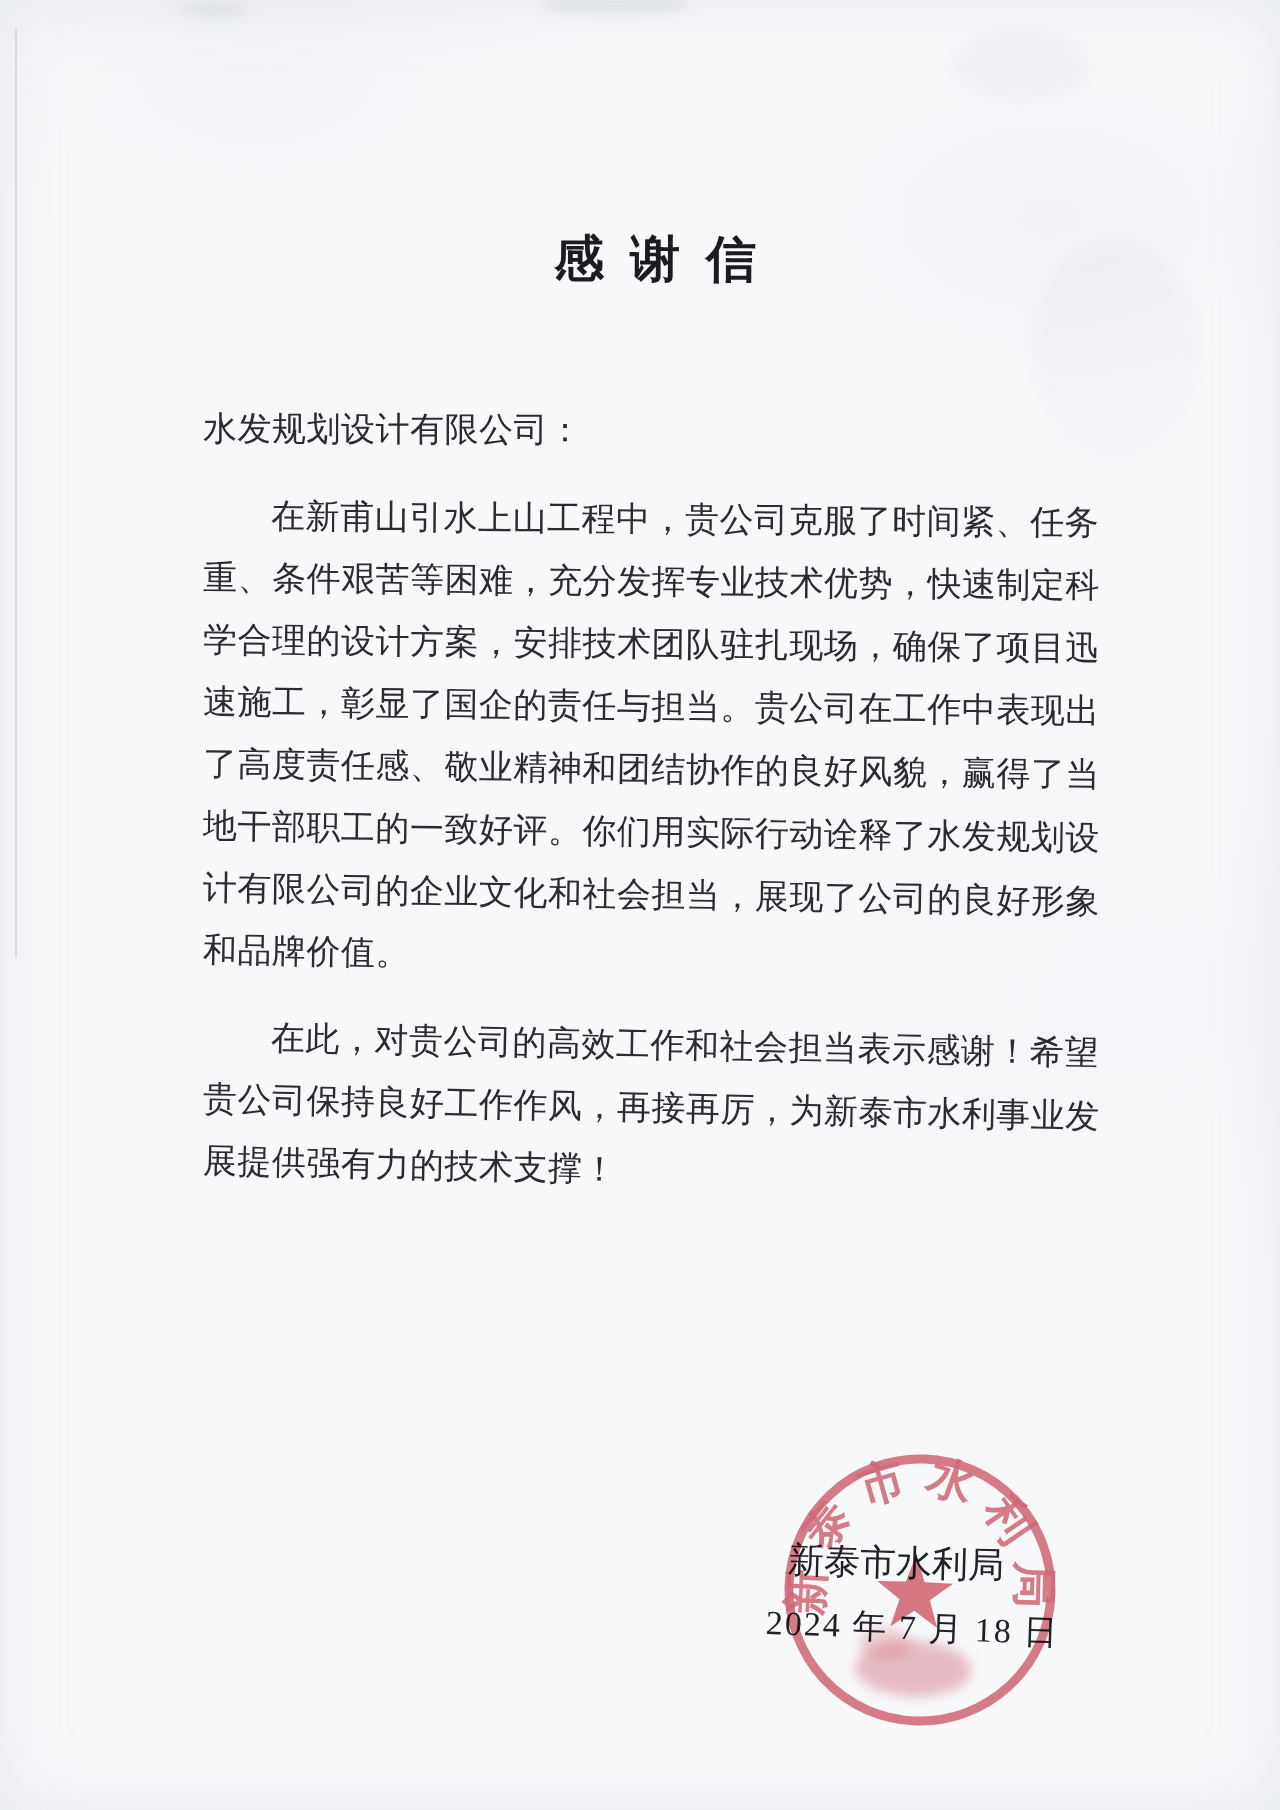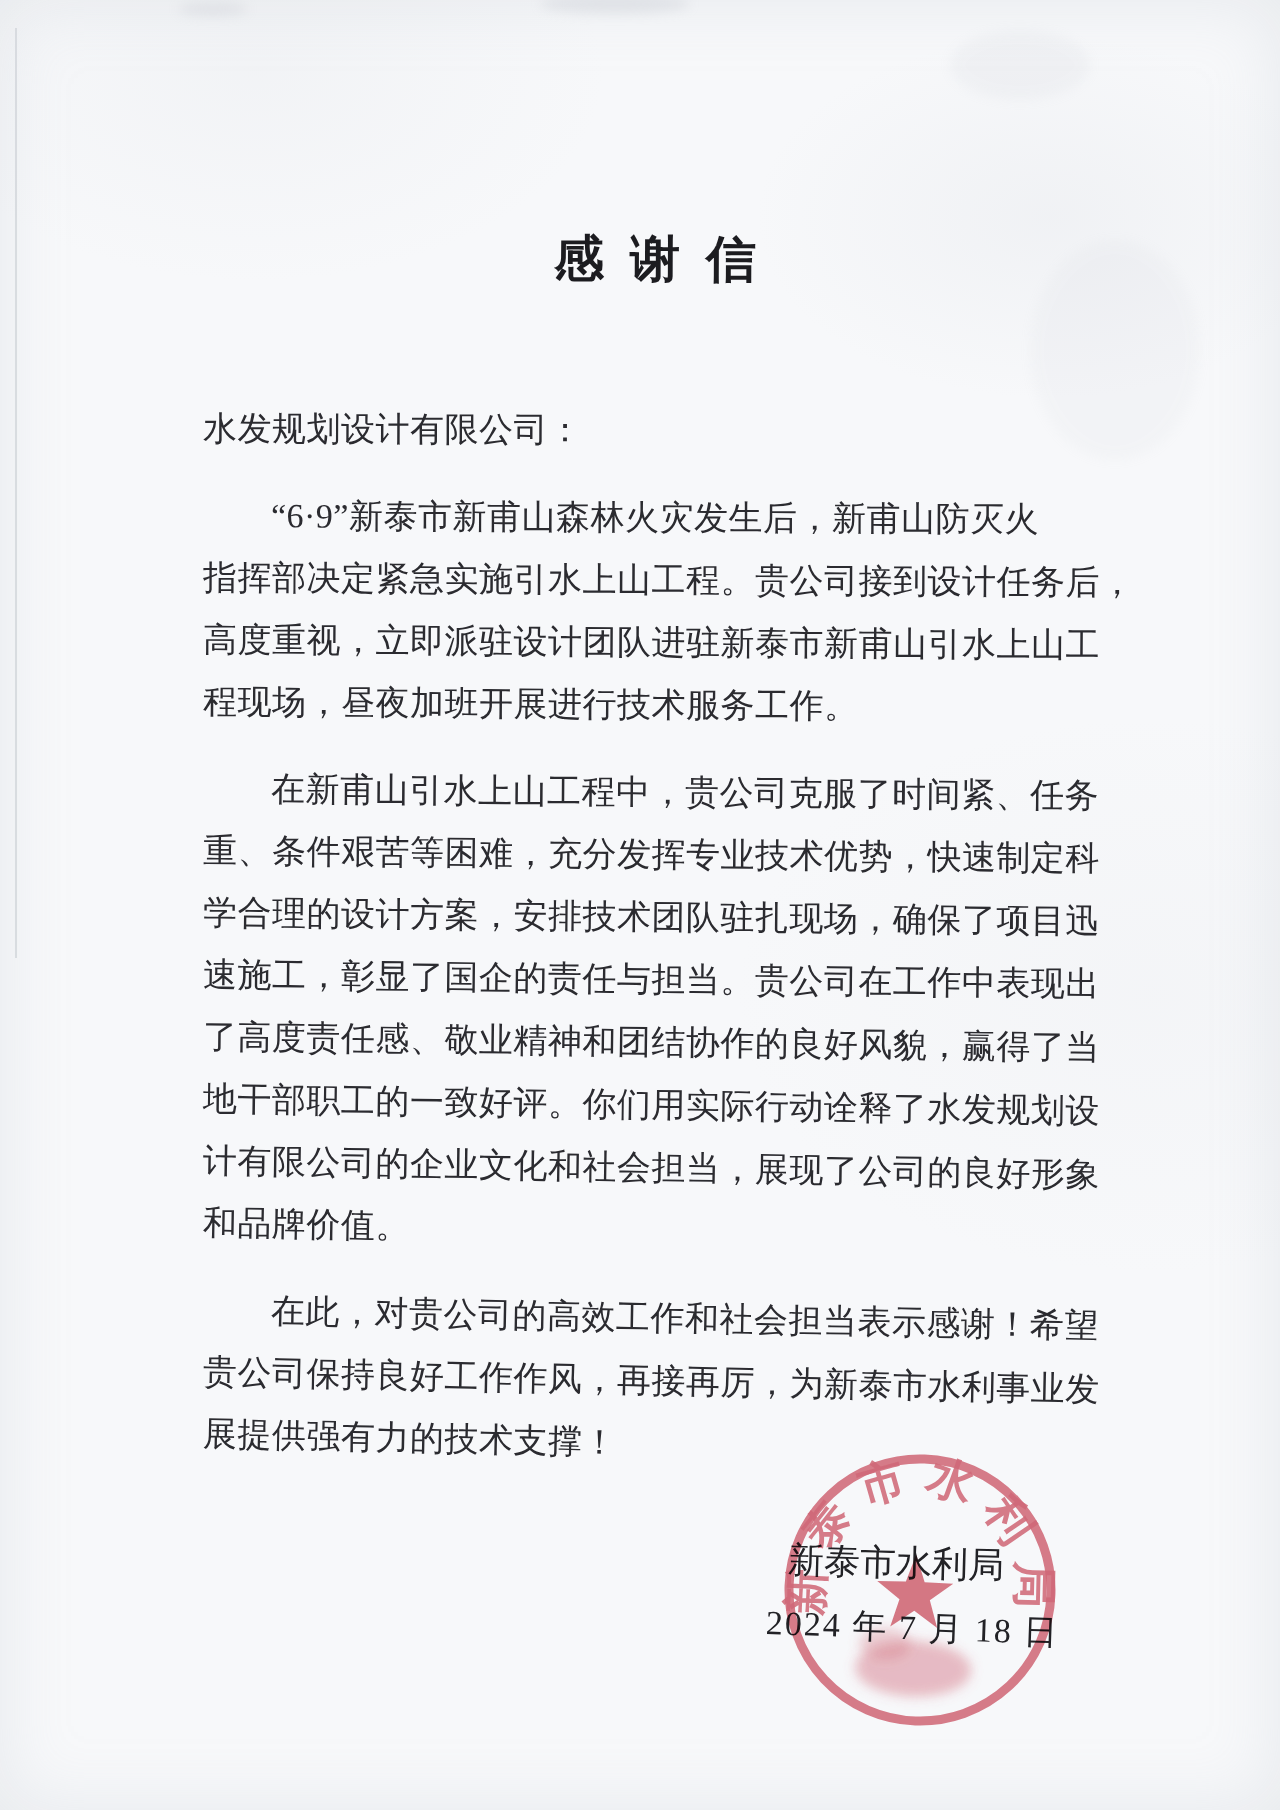--- a/index.html
+++ b/index.html
@@ -76,26 +76,20 @@
   <div class="blob b1"></div>
   <div class="blob b2"></div>
   <div class="blob b3"></div>
   <div class="blob b4"></div>
 
   <h1 class="title">感谢信</h1>
 
   <div class="body-block">
     <div class="line" style="--r:0.20deg">水发规划设计有限公司：</div>
 
-    <div class="para">
-      <div class="line indent" style="--r:0.25deg">“6·9”新泰市新甫山森林火灾发生后，新甫山防灭火</div>
-      <div class="line" style="--r:0.30deg">指挥部决定紧急实施引水上山工程。贵公司接到设计任务后，</div>
-      <div class="line" style="--r:0.35deg">高度重视，立即派驻设计团队进驻新泰市新甫山引水上山工</div>
-      <div class="line" style="--r:0.40deg">程现场，昼夜加班开展进行技术服务工作。</div>
-    </div>
 
     <div class="para">
       <div class="line indent" style="--r:0.45deg">在新甫山引水上山工程中，贵公司克服了时间紧、任务</div>
       <div class="line" style="--r:0.50deg">重、条件艰苦等困难，充分发挥专业技术优势，快速制定科</div>
       <div class="line" style="--r:0.55deg">学合理的设计方案，安排技术团队驻扎现场，确保了项目迅</div>
       <div class="line" style="--r:0.60deg">速施工，彰显了国企的责任与担当。贵公司在工作中表现出</div>
       <div class="line" style="--r:0.70deg">了高度责任感、敬业精神和团结协作的良好风貌，赢得了当</div>
       <div class="line" style="--r:0.80deg">地干部职工的一致好评。你们用实际行动诠释了水发规划设</div>
       <div class="line" style="--r:0.90deg">计有限公司的企业文化和社会担当，展现了公司的良好形象</div>
       <div class="line" style="--r:1.00deg">和品牌价值。</div>

